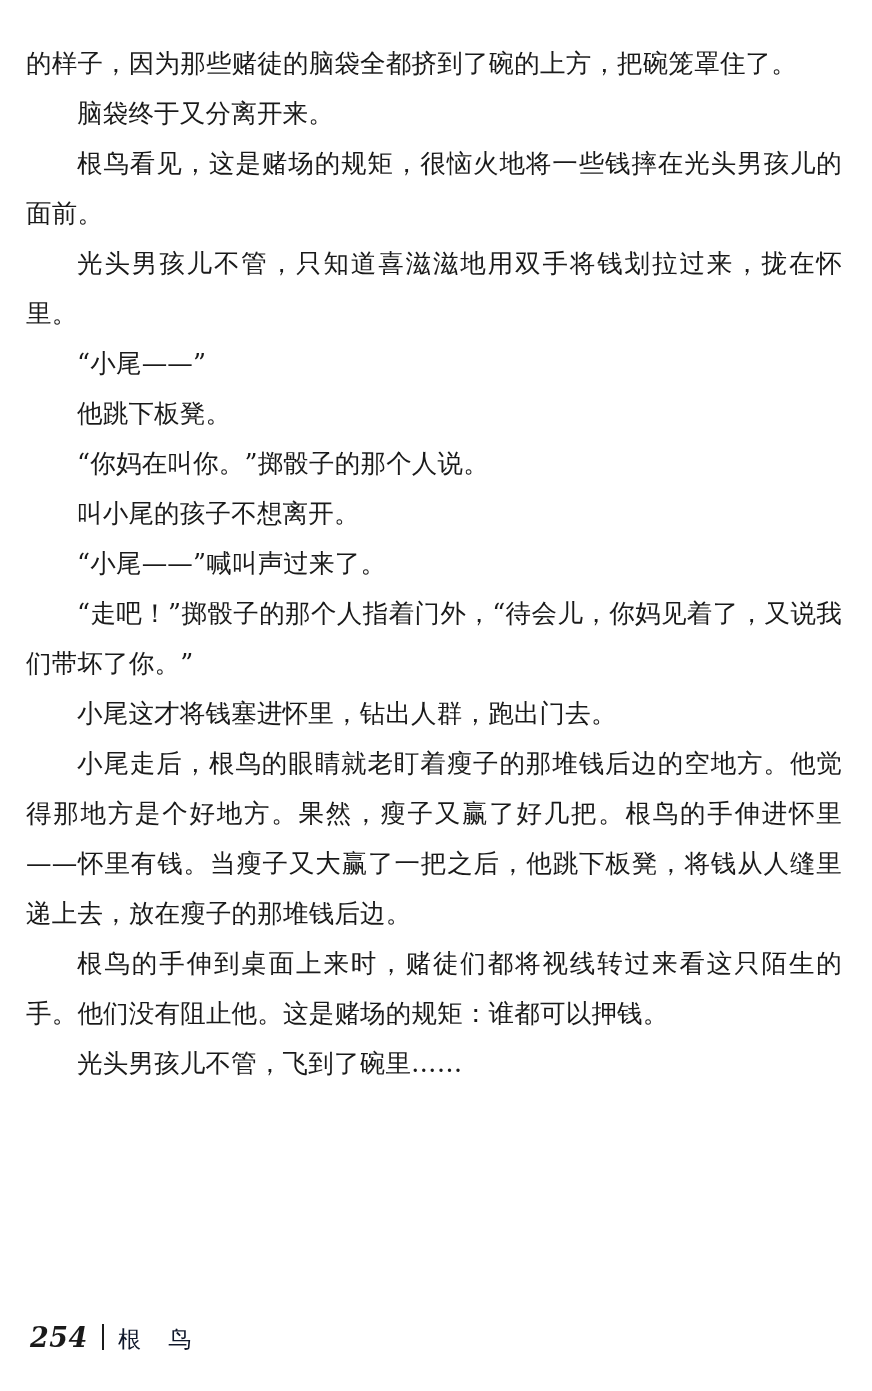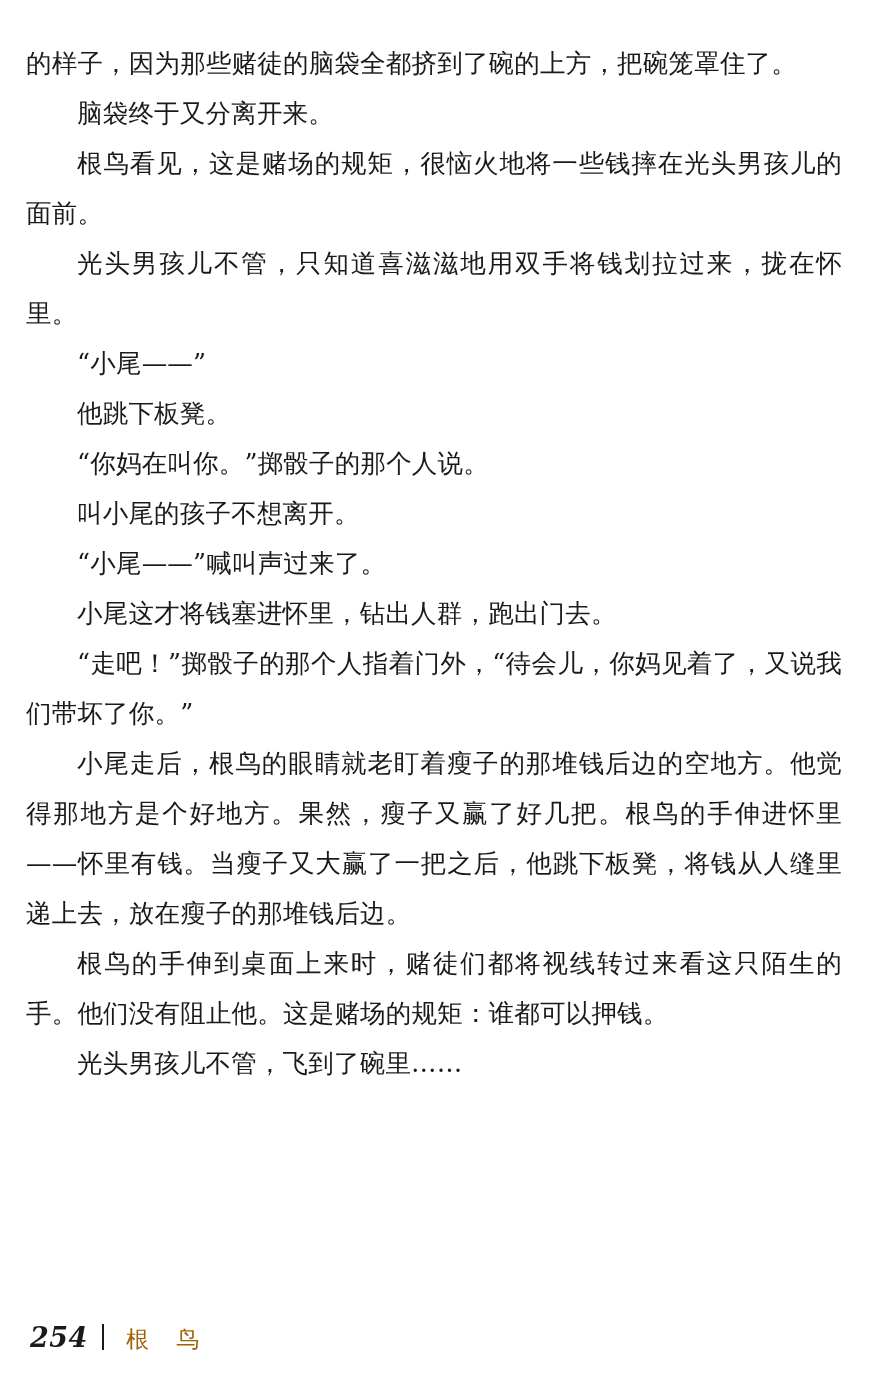--- a/index.html
+++ b/index.html
@@ -57,41 +57,40 @@
     display: inline-block;
     width: 2px;
     height: 26px;
     background: #1a1a1a;
     position: relative;
     top: 3px;
   }
   .book-title {
     font-size: 23px;
     letter-spacing: 10px;
-    color: #a16207;
-    margin-left: 8px;
+    color: #0f172a;
   }
 </style>
 </head>
 <body>
 
 <div class="page">
 
   <div class="body-text">
     <p class="noindent">的样子，因为那些赌徒的脑袋全都挤到了碗的上方，把碗笼罩住了。</p>
     <p>脑袋终于又分离开来。</p>
     <p>根鸟看见，这是赌场的规矩，很恼火地将一些钱摔在光头男孩儿的面前。</p>
     <p>光头男孩儿不管，只知道喜滋滋地用双手将钱划拉过来，拢在怀里。</p>
     <p>“小尾——”</p>
     <p>他跳下板凳。</p>
     <p>“你妈在叫你。”掷骰子的那个人说。</p>
     <p>叫小尾的孩子不想离开。</p>
     <p>“小尾——”喊叫声过来了。</p>
+    <p>“走吧！”掷骰子的那个人指着门外，“待会儿，你妈见着了，又说我们带坏了你。”</p>
     <p>小尾这才将钱塞进怀里，钻出人群，跑出门去。</p>
-    <p>“走吧！”掷骰子的那个人指着门外，“待会儿，你妈见着了，又说我们带坏了你。”</p>
     <p>小尾走后，根鸟的眼睛就老盯着瘦子的那堆钱后边的空地方。他觉得那地方是个好地方。果然，瘦子又赢了好几把。根鸟的手伸进怀里——怀里有钱。当瘦子又大赢了一把之后，他跳下板凳，将钱从人缝里递上去，放在瘦子的那堆钱后边。</p>
     <p>根鸟的手伸到桌面上来时，赌徒们都将视线转过来看这只陌生的手。他们没有阻止他。这是赌场的规矩：谁都可以押钱。</p>
     <p>光头男孩儿不管，飞到了碗里……</p>
   </div>
 
   <div class="footer">
     <span class="folio">254</span>
     <span class="folio-rule"></span>
     <span class="book-title">根 鸟</span>
   </div>

